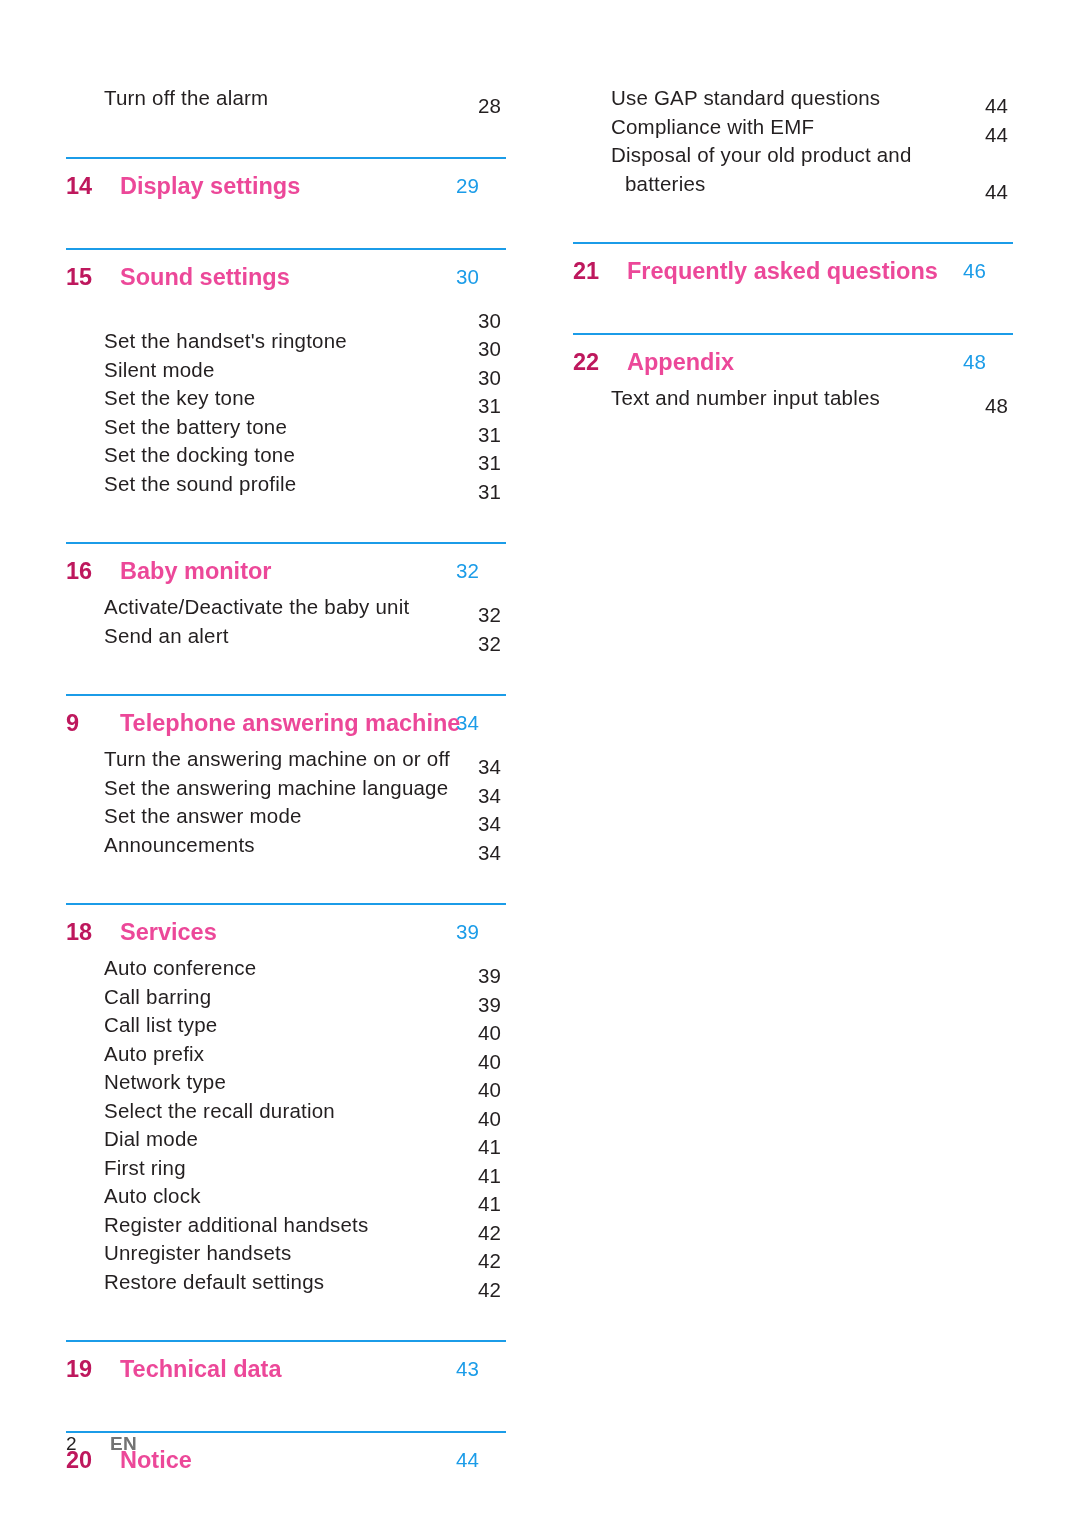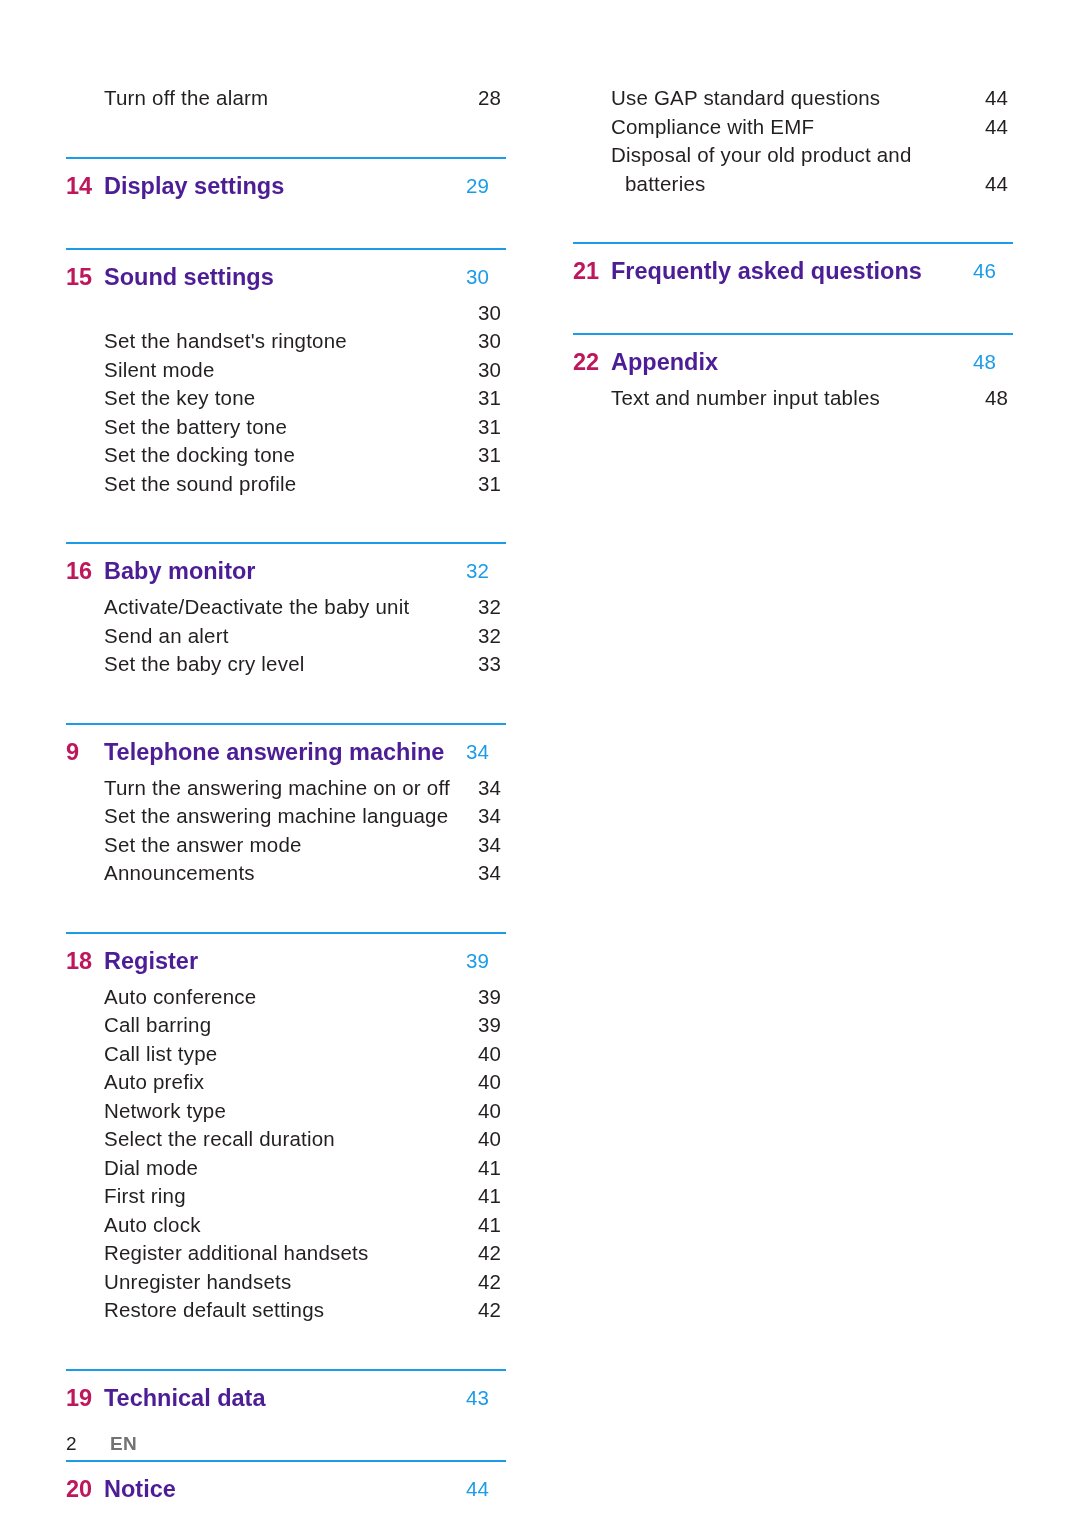--- a/index.html
+++ b/index.html
@@ -45,21 +45,21 @@
   .row {
     position: relative;
     display: block;
     height: 28.5px;
     line-height: 28.5px;
     white-space: nowrap;
   }
 
   .row .pg {
     position: absolute;
-    top: 0;
+    top: 8px;
     left: 412px;
     text-align: left;
     line-height: inherit;
   }
 
   
   .sub {
     padding-left: 38px;
     font-size: 20.5px;
     font-weight: 300;
@@ -86,25 +86,26 @@
     position: relative;
   }
   .chapter .num {
     display: inline-block;
     width: 38px;
     font-weight: 700;
     color: #be185d;
   }
   .chapter .ttl {
     font-weight: 600;
-    color: #4c1d95;
+    color: #ec4899;
+    margin-left: 16px;
   }
   .chapter .pg {
     position: absolute;
-    left: 400px;
+    left: 390px;
     top: 0;
     font-size: 20.5px;
     font-weight: 300;
     color: #1b9ce8;
     line-height: 36px;
   }
 
   
   .rule {
     width: 440px;
@@ -172,34 +173,33 @@
           <div class="row sub"><span>Set the battery tone</span><span class="pg">31</span></div>
           <div class="row sub"><span>Set the docking tone</span><span class="pg">31</span></div>
           <div class="row sub"><span>Set the sound profile</span><span class="pg">31</span></div>
           <div class="gap-before-rule"></div>
           <div class="rule"></div>
           <div class="gap-after-rule"></div>
           <div class="chapter"><span class="num">16</span><span class="ttl">Baby monitor</span><span class="pg">32</span></div>
           <div class="gap-small"></div>
           <div class="row sub"><span>Activate/Deactivate the baby unit</span><span class="pg">32</span></div>
           <div class="row sub"><span>Send an alert</span><span class="pg">32</span></div>
-          <div class="row sub"><span>Set the baby cry level</span><span class="pg">33</span></div>
           <div class="gap-before-rule"></div>
           <div class="rule"></div>
           <div class="gap-after-rule"></div>
           <div class="chapter"><span class="num">9</span><span class="ttl">Telephone answering machine</span><span class="pg">34</span></div>
           <div class="gap-small"></div>
           <div class="row sub"><span>Turn the answering machine on or off</span><span class="pg">34</span></div>
           <div class="row sub"><span>Set the answering machine language</span><span class="pg">34</span></div>
           <div class="row sub"><span>Set the answer mode</span><span class="pg">34</span></div>
           <div class="row sub"><span>Announcements</span><span class="pg">34</span></div>
           <div class="gap-before-rule"></div>
           <div class="rule"></div>
           <div class="gap-after-rule"></div>
-          <div class="chapter"><span class="num">18</span><span class="ttl">Register</span><span class="pg">39</span></div>
+          <div class="chapter"><span class="num">18</span><span class="ttl">Services</span><span class="pg">39</span></div>
           <div class="gap-small"></div>
           <div class="row sub"><span>Auto conference</span><span class="pg">39</span></div>
           <div class="row sub"><span>Call barring</span><span class="pg">39</span></div>
           <div class="row sub"><span>Call list type</span><span class="pg">40</span></div>
           <div class="row sub"><span>Auto prefix</span><span class="pg">40</span></div>
           <div class="row sub"><span>Network type</span><span class="pg">40</span></div>
           <div class="row sub"><span>Select the recall duration</span><span class="pg">40</span></div>
           <div class="row sub"><span>Dial mode</span><span class="pg">41</span></div>
           <div class="row sub"><span>First ring</span><span class="pg">41</span></div>
           <div class="row sub"><span>Auto clock</span><span class="pg">41</span></div>

